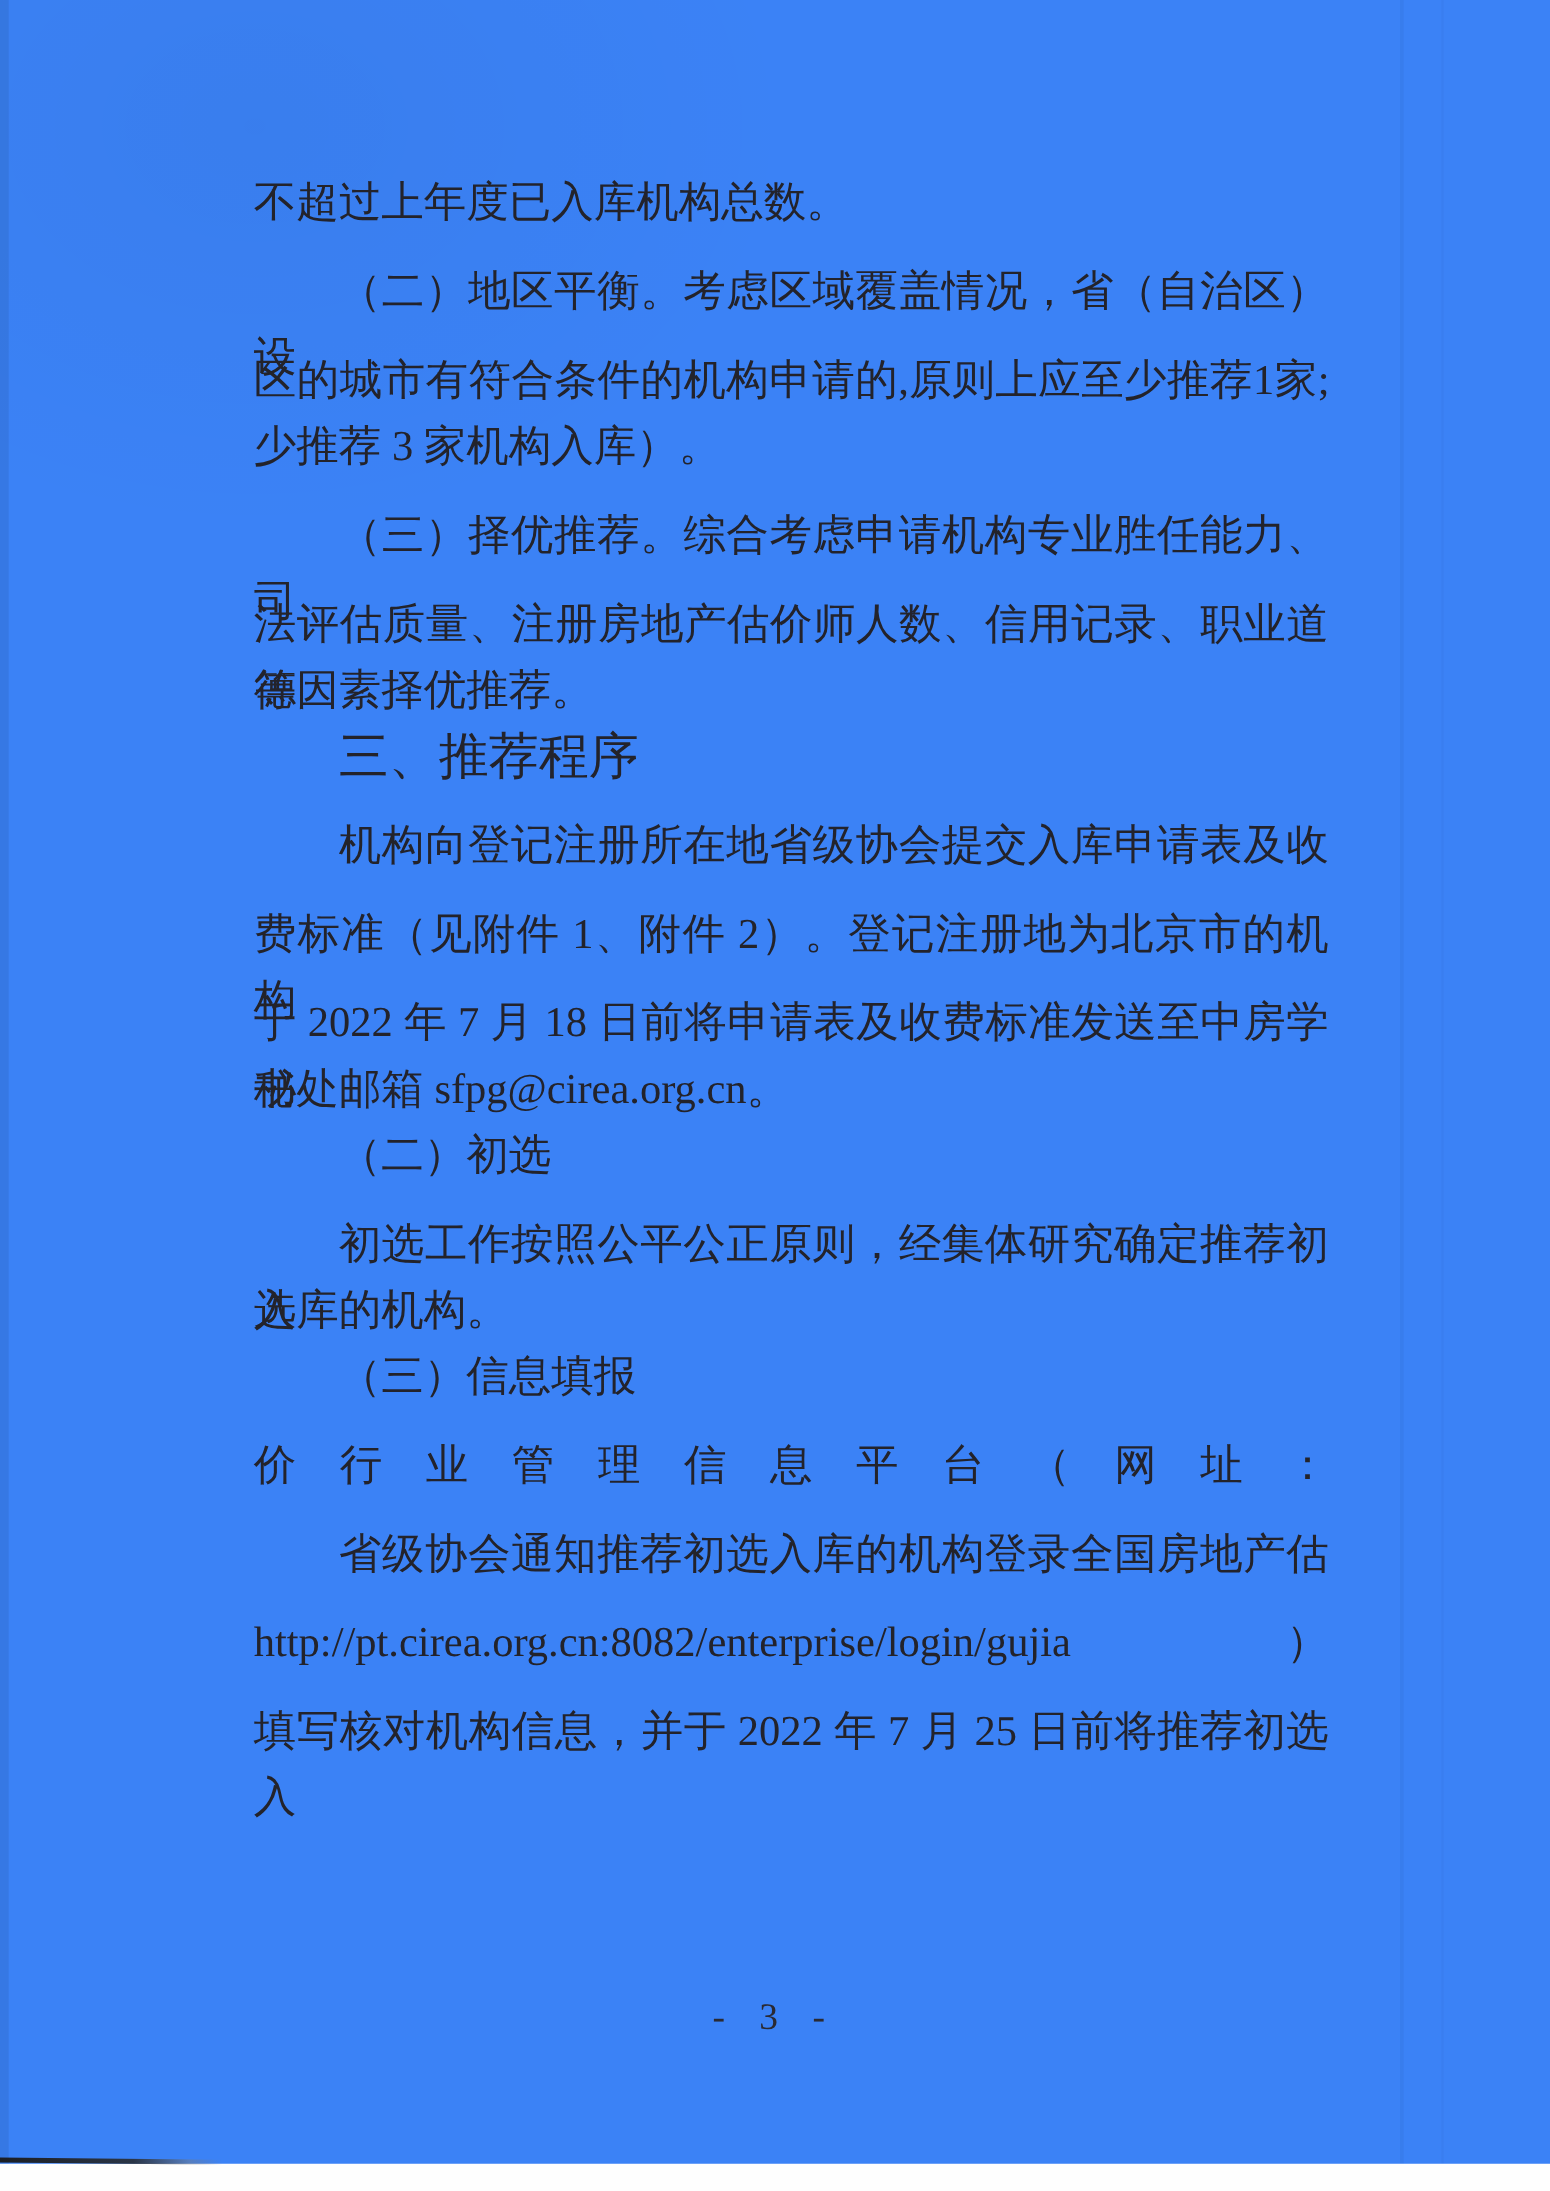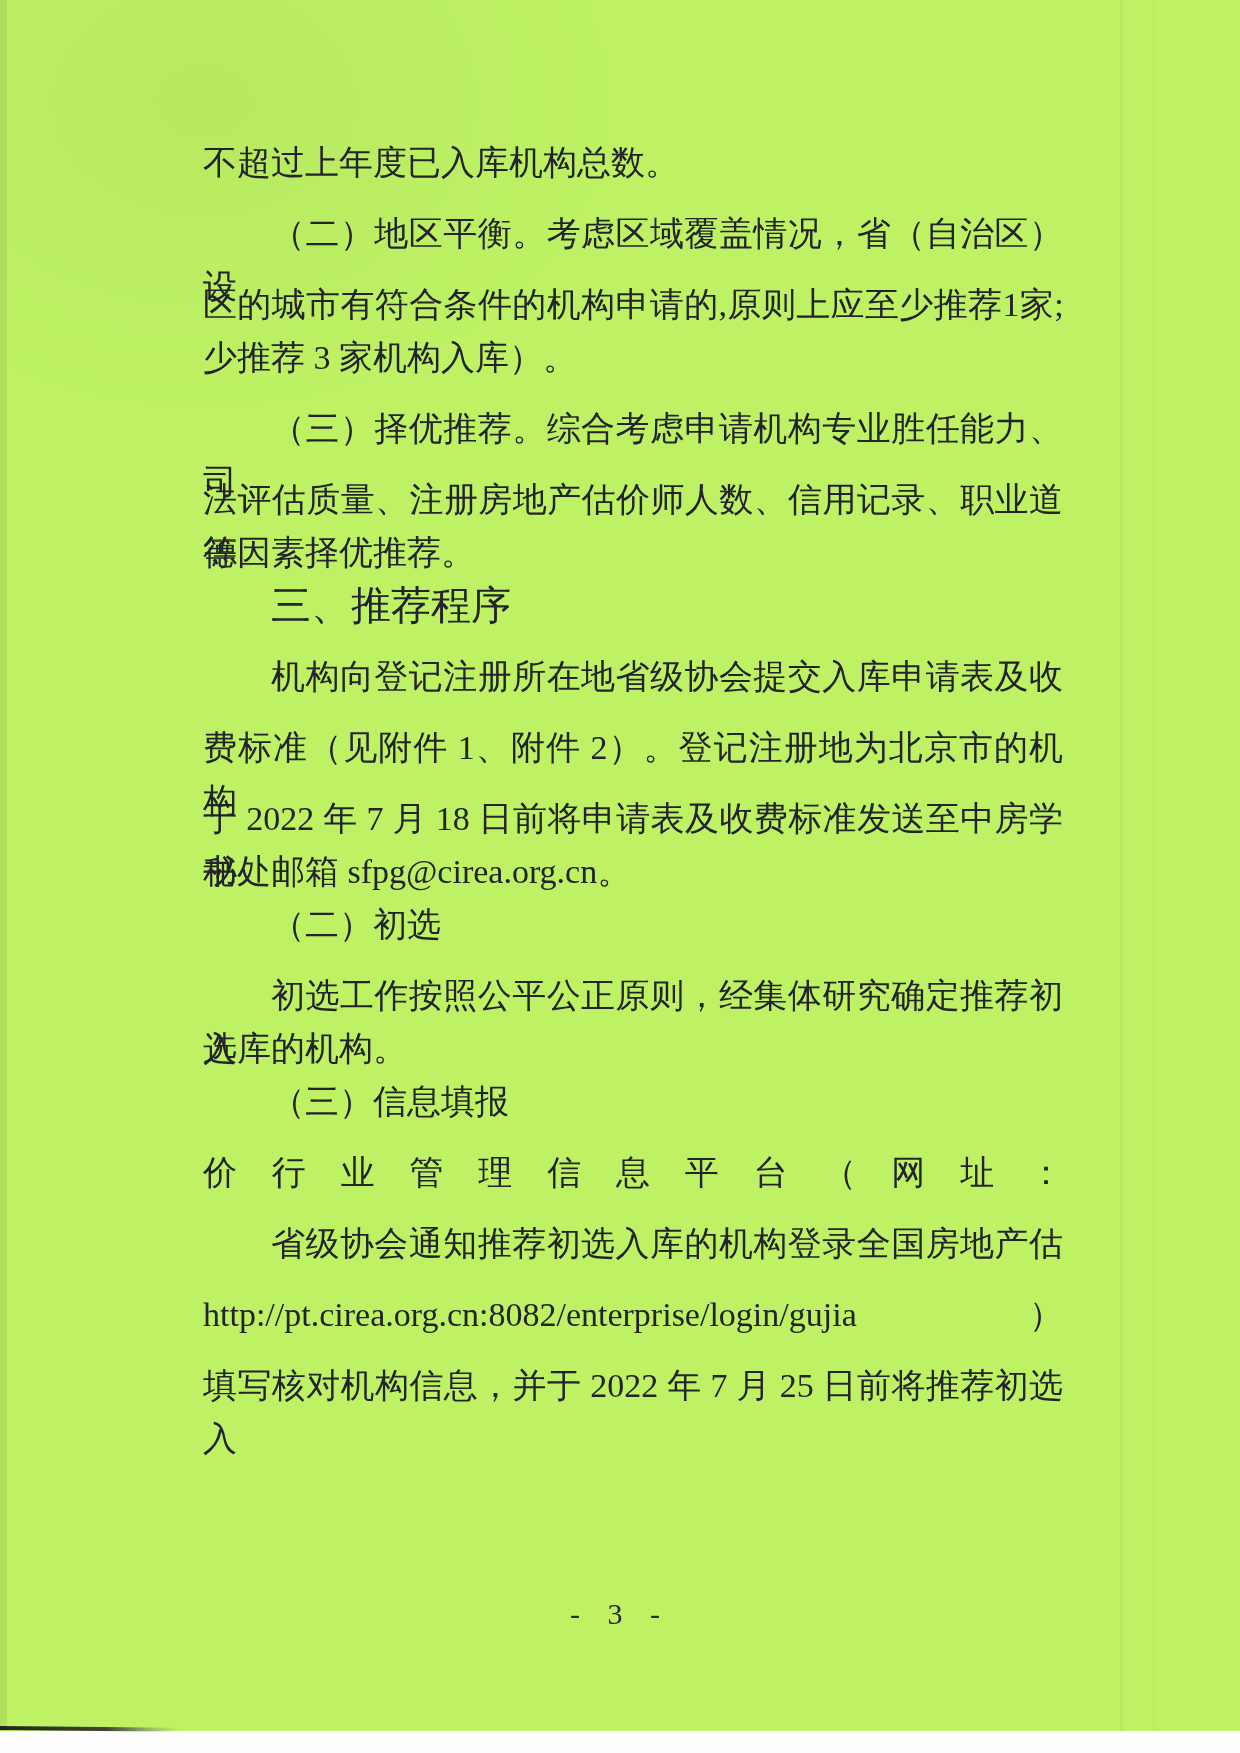--- a/index.html
+++ b/index.html
@@ -1,20 +1,20 @@
 <!DOCTYPE html>
 <html><head>
 <meta charset="utf-8">
 <title>Document</title>
 <style>
   html,body{margin:0;padding:0;background:#ffffff;}
   .page{
     position:relative;
     width:1240px;height:1753px;
-    background:#bef264;
+    background:#3b82f6;
     overflow:hidden;
     font-family:"Liberation Serif","DejaVu Serif",serif;
     color:#23232b;
   }
   
   .edge-left{
     position:absolute;left:0;top:0;width:7px;height:1731px;
     background:rgba(0,0,0,0.07);
   }
   .wash-top{

